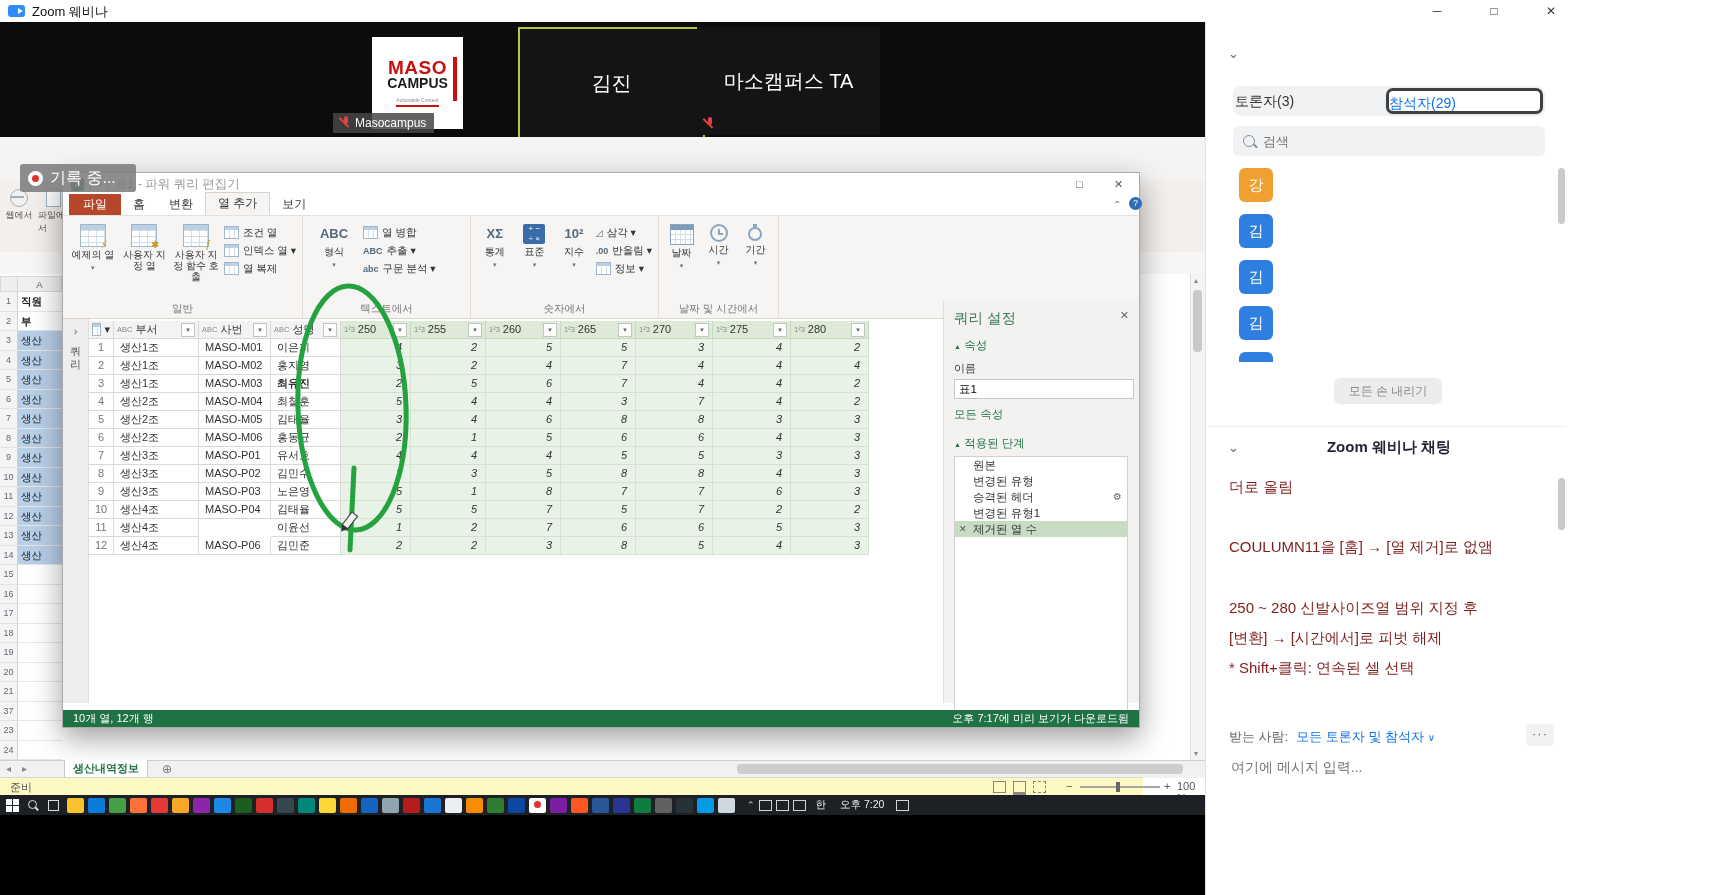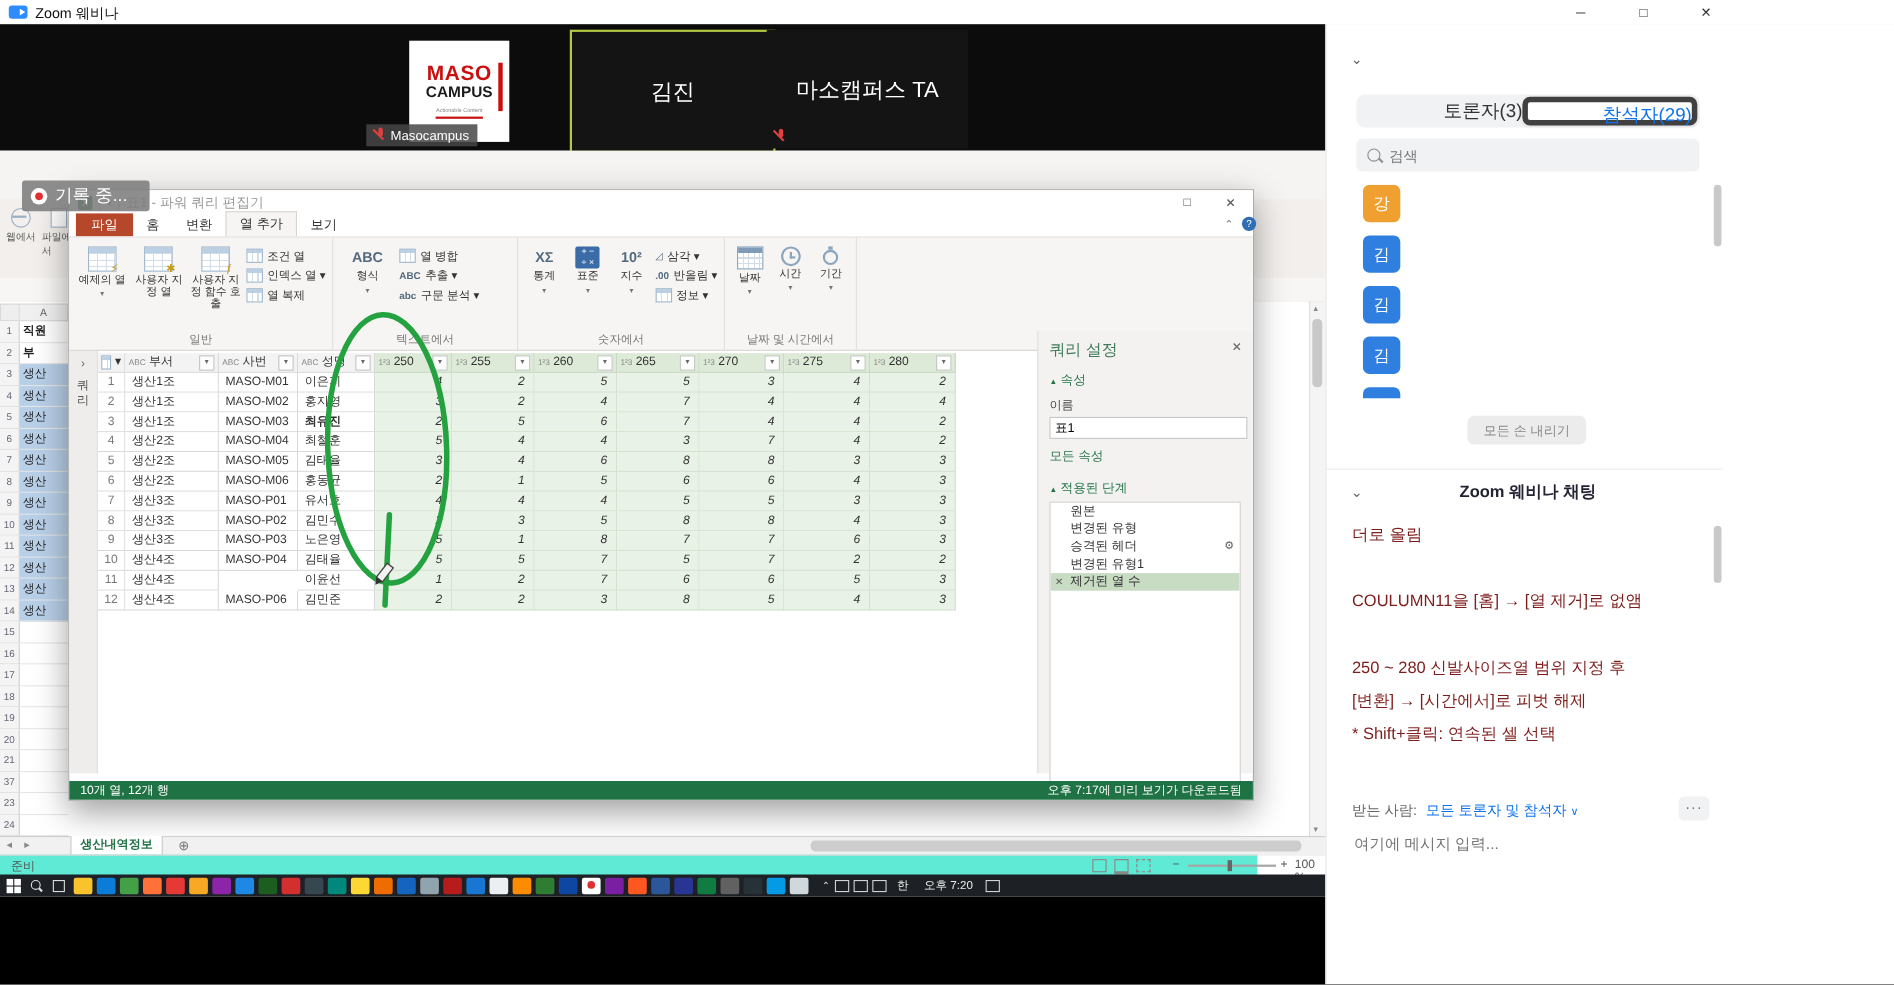--- a/index.html
+++ b/index.html
@@ -56,21 +56,21 @@
   .srow{display:flex;height:19.5px}
   .sgut{width:18px;flex:none;background:#f4f4f4;border-right:1px solid #d0d0d0;border-bottom:1px solid #e2e2e2;
         font-size:9px;color:#667;text-align:center;line-height:19px;box-sizing:border-box}
   .scell{flex:1;border-bottom:1px solid #e6e6e6;font-size:10.5px;color:#222;padding-left:3px;line-height:19px;
          overflow:hidden;white-space:nowrap}
   .scell.sel{background:#b8cfe8}
   .scell.b{font-weight:bold}
   .sh-tabsrow{left:0;top:760px;width:1205px;height:17px;background:#f1f1f1;border-top:1px solid #cfcfcf}
   .sheettab{left:64px;top:760px;height:17px;background:#fff;border:1px solid #c6c6c6;border-top:none;
             color:#217346;font-weight:bold;font-size:11px;padding:0 8px;line-height:16px}
-  .xl-status{left:0;top:777px;width:1143px;height:18px;background:#5eead4;border-top:1px solid #d7d7d7;font-size:11px;color:#555}
+  .xl-status{left:0;top:777px;width:1143px;height:18px;background:#fef9c3;border-top:1px solid #d7d7d7;font-size:11px;color:#555}
   .vscroll{left:1190px;top:274px;width:14px;height:486px;background:#f4f4f4;border-left:1px solid #ddd}
   .vthumb{left:2px;width:9px;background:#c9c9c9;border-radius:4px}
   .hthumb{position:absolute;top:3px;height:10px;background:#cdcdcd;border-radius:4px}
   
   .pqwin{left:62px;top:172px;width:1078px;height:556px;background:#fff;border:1px solid #ababab;
          box-shadow:0 10px 28px rgba(0,0,0,.38);box-sizing:border-box}
   .pq-title{position:absolute;left:0;top:0;width:100%;height:22px;background:#fff;display:flex;align-items:center;gap:5px;padding-left:8px;box-sizing:border-box}
   .pq-title .t{color:#9a9a9a;font-size:12.5px}
   .pq-menu{position:absolute;left:0;top:22px;width:100%;height:20px;background:#fff;display:flex;align-items:flex-end;gap:0}
   .pq-mtab{font-size:12px;color:#333;padding:2px 12px}
@@ -149,22 +149,22 @@
   .tb-app{position:relative}
   .pin:after{content:"";position:absolute;left:5px;top:3px;width:7px;height:7px;background:#e03030;border-radius:50%}
   .traytxt{color:#eee;font-size:10.5px}
   .trayico{width:11px;height:9px;border:1px solid #cfd3d7;flex:none}
   .letterbox{left:0;top:815px;width:1205px;height:80px;background:#000}
   
   .sidebar{left:1205px;top:22px;width:517px;height:873px;background:#fff;border-left:1px solid #e3e3e3;box-sizing:border-box}
   .sb-head{position:absolute;width:360px;text-align:center;font-size:15px;font-weight:bold;color:#232333}
   .chev{position:absolute;font-size:13px;color:#666}
   .segwrap{position:absolute;left:27px;top:64px;width:312px;height:30px;background:#f1f2f4;border-radius:8px;display:flex;padding:2px;box-sizing:border-box}
-  .seg{flex:1;text-align:right;line-height:26px;font-size:17px;color:#333;border-radius:7px}
-  .seg.on{background:#fff;color:#0e72ed;border:5px solid #404040;box-shadow:0 1px 3px rgba(0,0,0,.08);line-height:24px}
+  .seg{flex:1;text-align:left;line-height:26px;font-size:14px;color:#333;border-radius:7px}
+  .seg.on{background:#fff;color:#0e72ed;border:3px solid #404040;box-shadow:0 1px 3px rgba(0,0,0,.08);line-height:24px}
   .searchbox{position:absolute;left:27px;top:104px;width:312px;height:30px;background:#f1f2f4;border-radius:6px;display:flex;align-items:center;padding:0 10px;box-sizing:border-box;gap:6px}
   .mag{width:10px;height:10px;border:1.5px solid #8a9099;border-radius:50%;position:relative;flex:none}
   .mag:after{content:"";position:absolute;left:9px;top:9px;width:5px;height:1.5px;background:#8a9099;transform:rotate(45deg)}
   .searchbox input{border:none;background:transparent;outline:none;font-size:13px;color:#333;width:260px;
                    font-family:"Liberation Sans","DejaVu Sans",sans-serif}
   .plist{position:absolute;left:33px;top:146px;width:300px;height:194px;overflow:hidden}
   .pav{width:34px;height:34px;border-radius:6px;color:#fff;font-size:15px;display:flex;align-items:center;justify-content:center;margin-bottom:12px}
   .lowerhands{position:absolute;left:128px;top:356px;width:108px;height:26px;background:#ececec;border-radius:6px;
               color:#8a8a8a;font-size:12px;text-align:center;line-height:26px}
   .chatmsg{font-size:15px;color:#7f1d1d;line-height:20px;margin:0}

